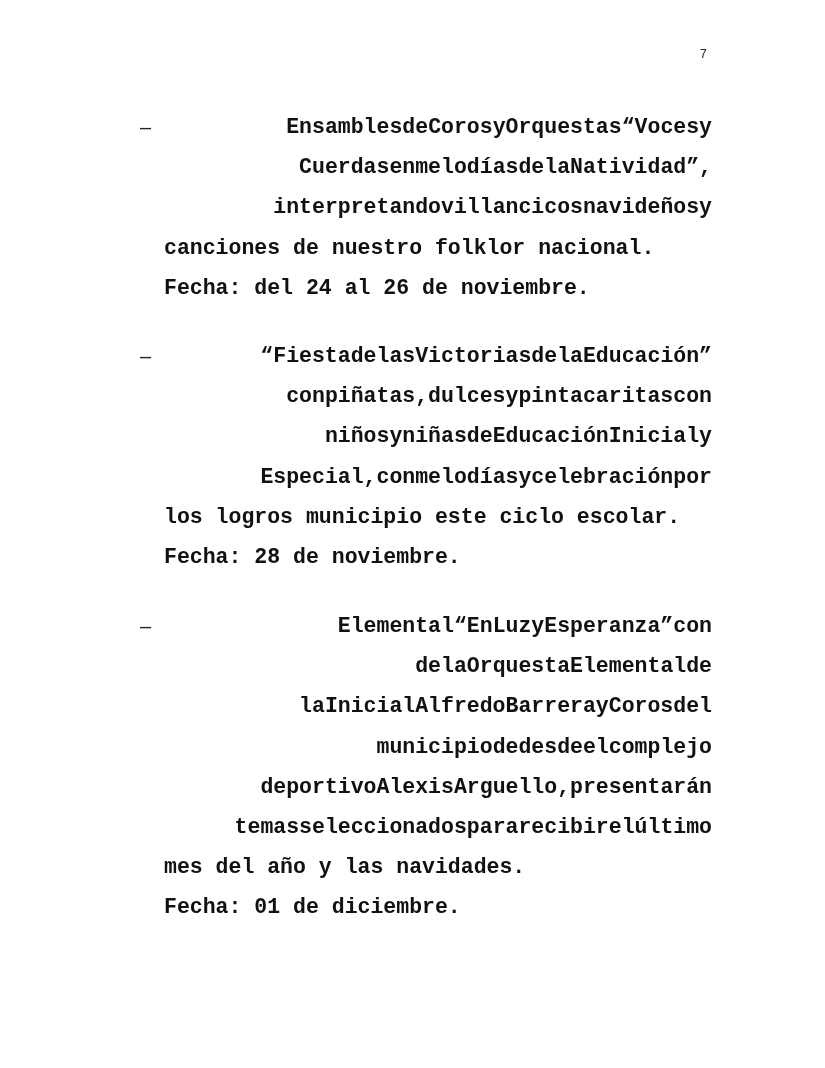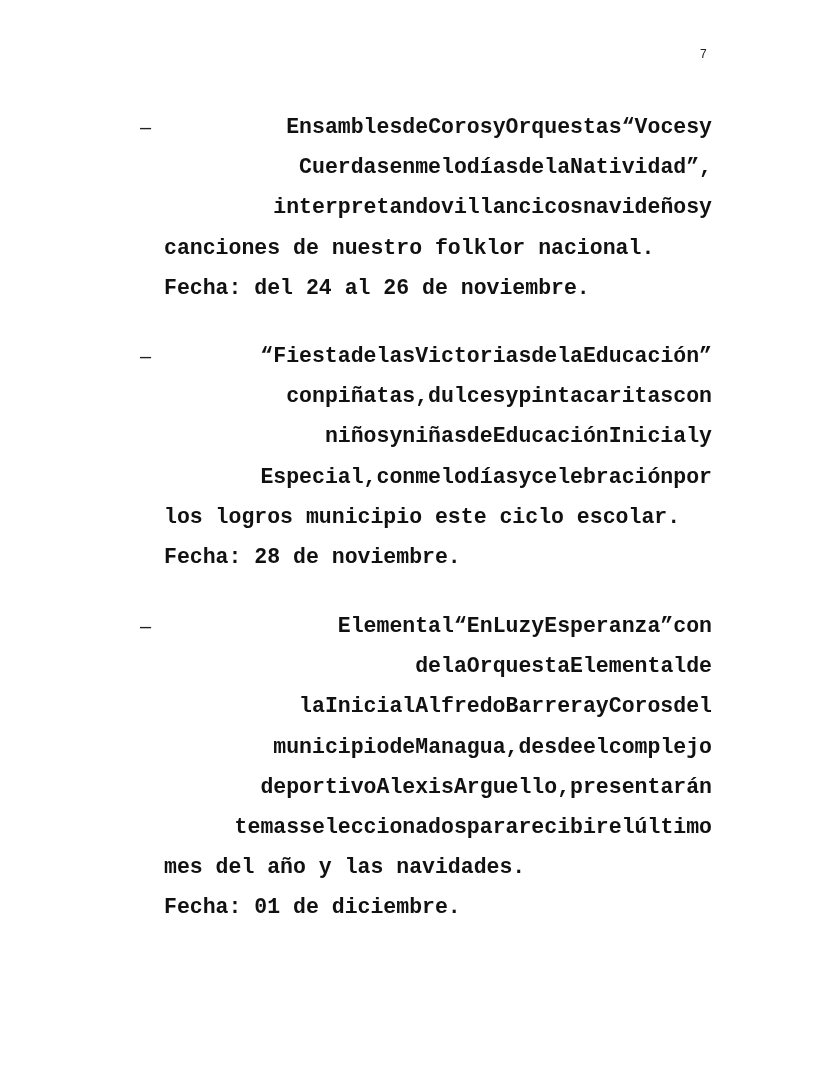--- a/index.html
+++ b/index.html
@@ -125,21 +125,20 @@
         <span>Inicial</span>
         <span>Alfredo</span>
         <span>Barrera</span>
         <span>y</span>
         <span>Coros</span>
         <span>del</span>
       </span>
     <span class="line justify-flex">
         <span>municipio</span>
         <span>de</span>
-        <span>Managua,</span>
         <span>desde</span>
         <span>el</span>
         <span>complejo</span>
       </span>
     <span class="line justify-flex">
         <span>deportivo</span>
         <span>Alexis</span>
         <span>Arguello,</span>
         <span>presentarán</span>
       </span>

